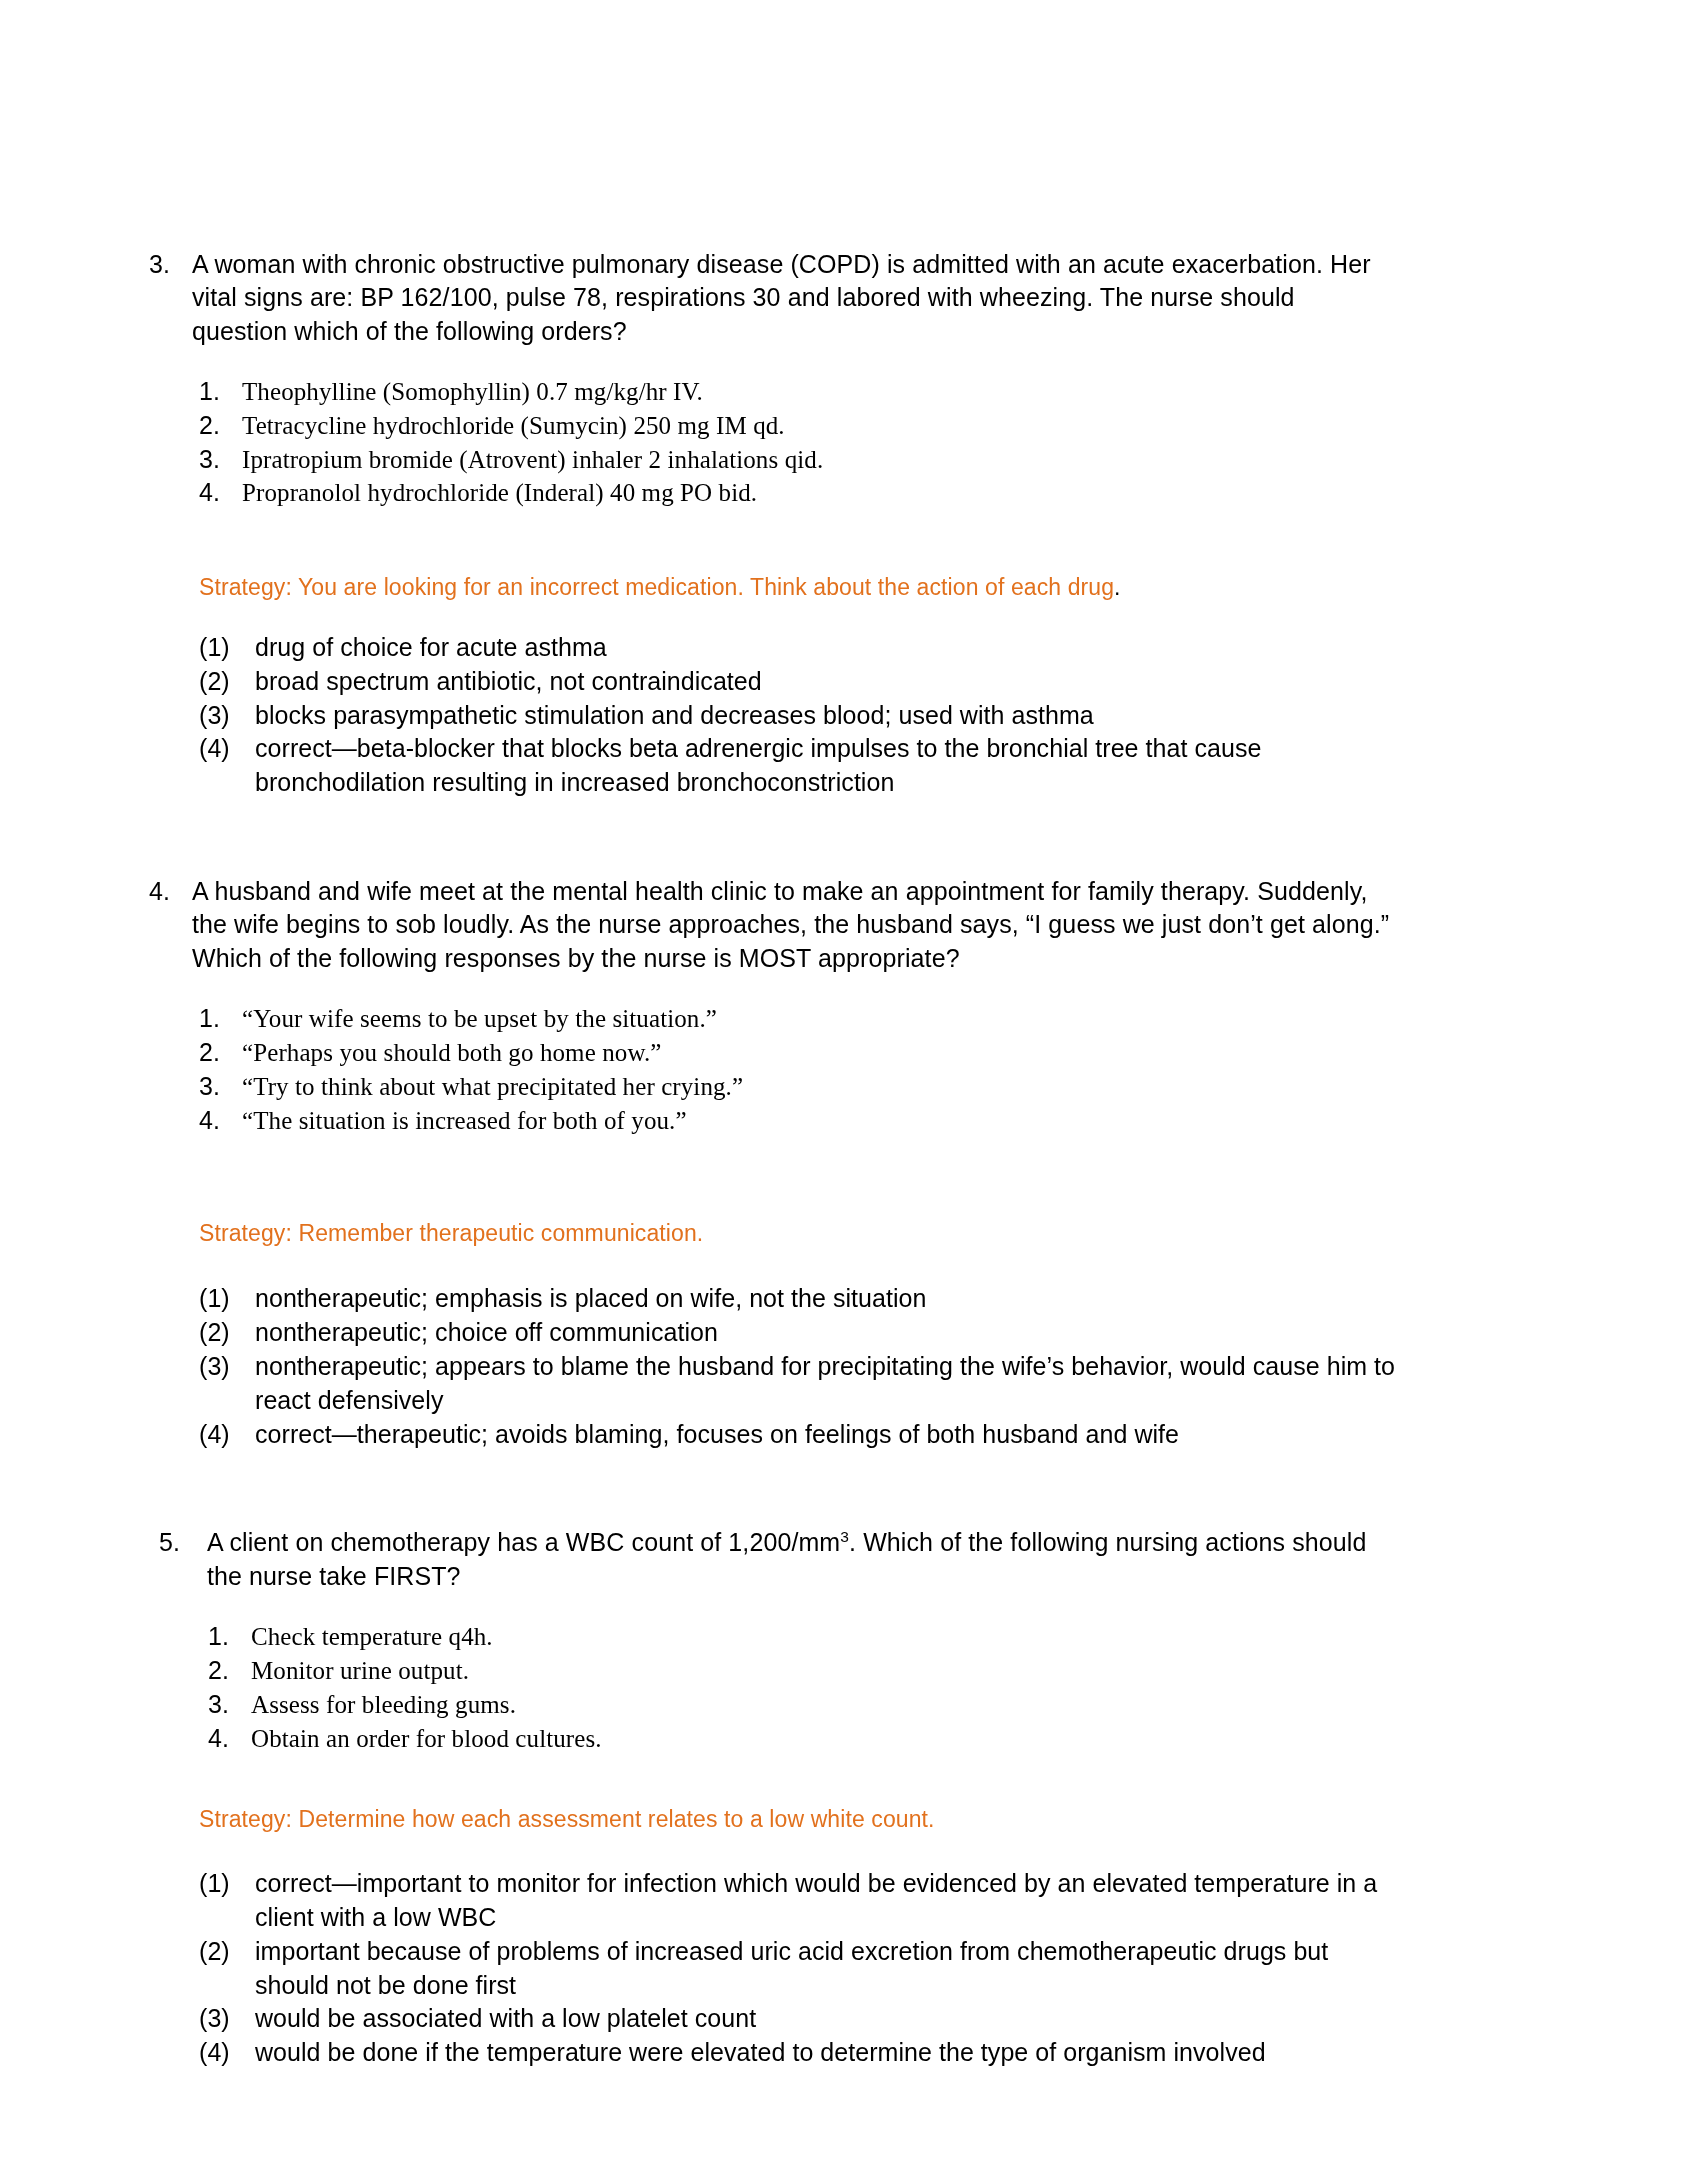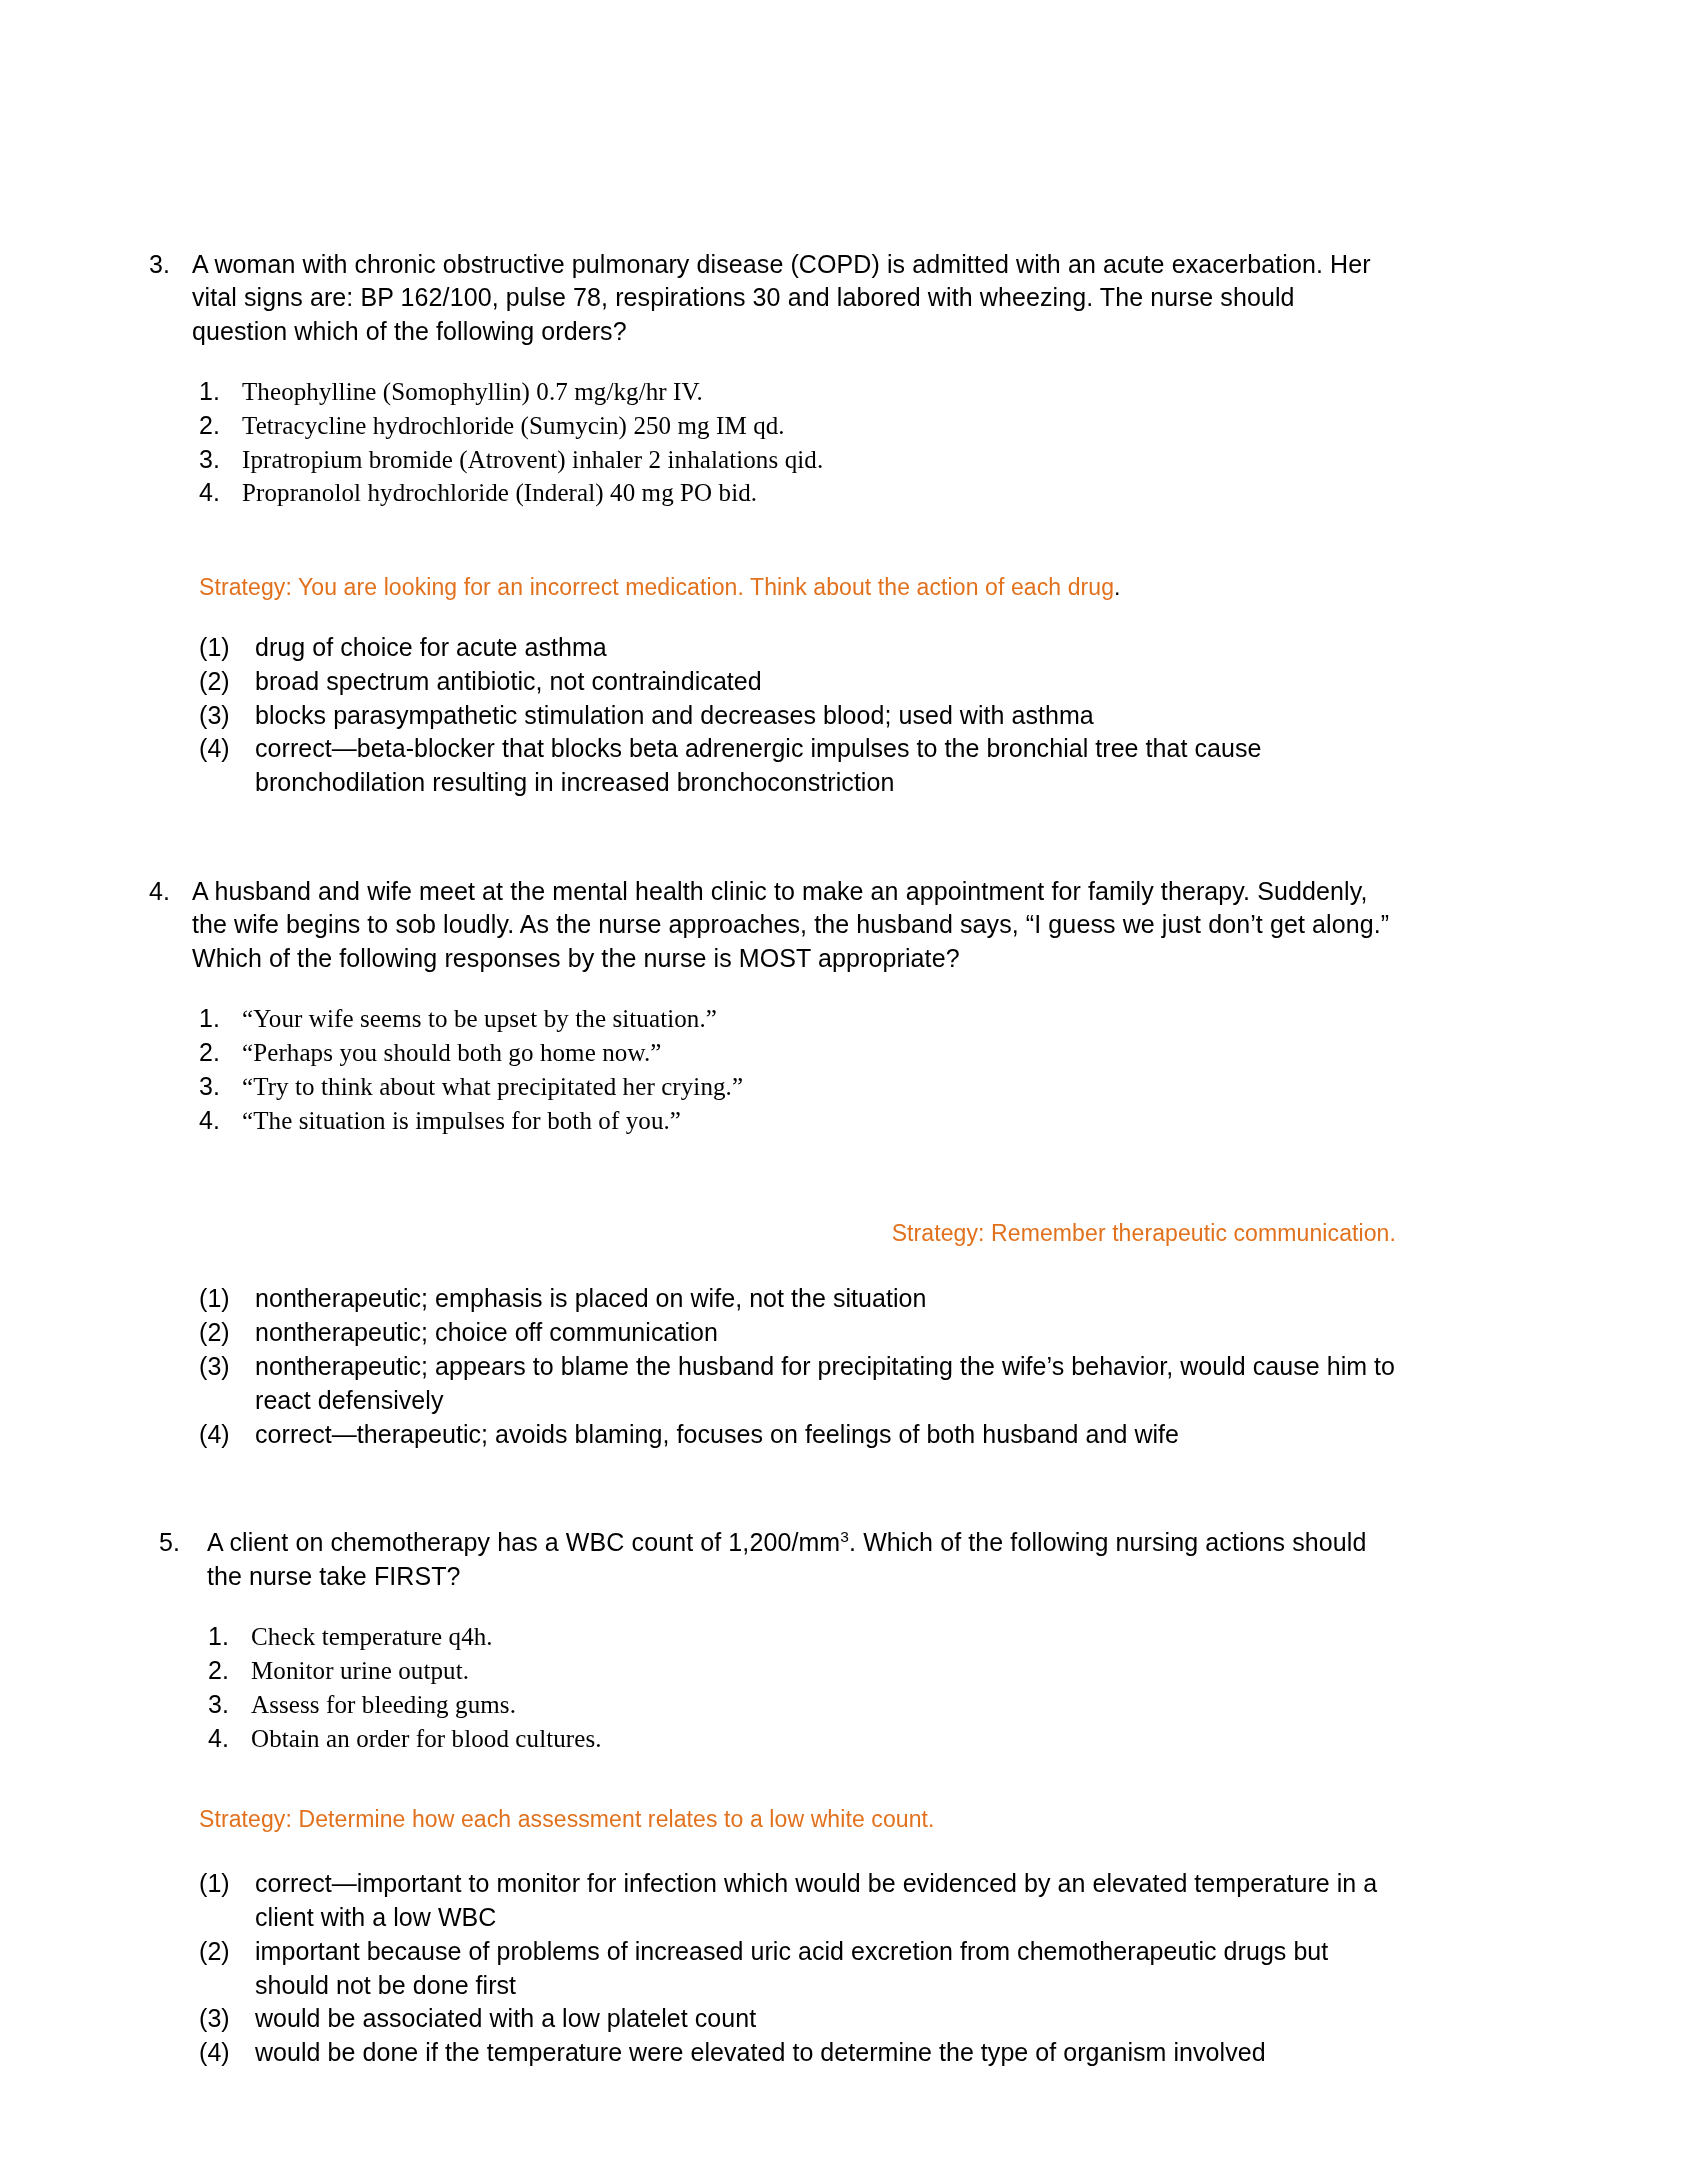--- a/index.html
+++ b/index.html
@@ -98,21 +98,21 @@
     width: 56px;
   }
   .rationale-text {
     flex: 1 1 auto;
   }
 
   
   #block-q3 { margin-bottom: 50px; }
   #block-q3 .strategy { margin-top: 62px; }
   #block-q4 { margin-bottom: 46px; }
-  #block-q4 .strategy { margin-top: 81px; text-align: right; }
+  #block-q4 .strategy { margin-top: 81px; }
   #block-q4 .rationales { margin-top: 33px; }
   #block-q5 .strategy { margin-top: 49px; }
   #block-q5 .rationales { margin-top: 32px; }
   #block-q5 .rationale-text { max-width: 1238px; }
   #block-q4 { margin-top: 75px; }
   #block-q5 { margin-top: 75px; }
 
   sup { font-size: 0.62em; vertical-align: super; line-height: 0; }
 </style>
 </head>
@@ -186,21 +186,21 @@
       <div class="option-row">
         <span class="option-num">2.</span>
         <span class="option-text">“Perhaps you should both go home now.”</span>
       </div>
       <div class="option-row">
         <span class="option-num">3.</span>
         <span class="option-text">“Try to think about what precipitated her crying.”</span>
       </div>
       <div class="option-row">
         <span class="option-num">4.</span>
-        <span class="option-text">“The situation is impulses for both of you.”</span>
+        <span class="option-text">“The situation is increased for both of you.”</span>
       </div>
     </div>
 
     <div class="strategy">
       <span>Strategy: Remember therapeutic communication.</span><span class="period"></span>
     </div>
 
     <div class="rationales">
       <div class="rationale-row">
         <span class="rationale-num">(1)</span>

